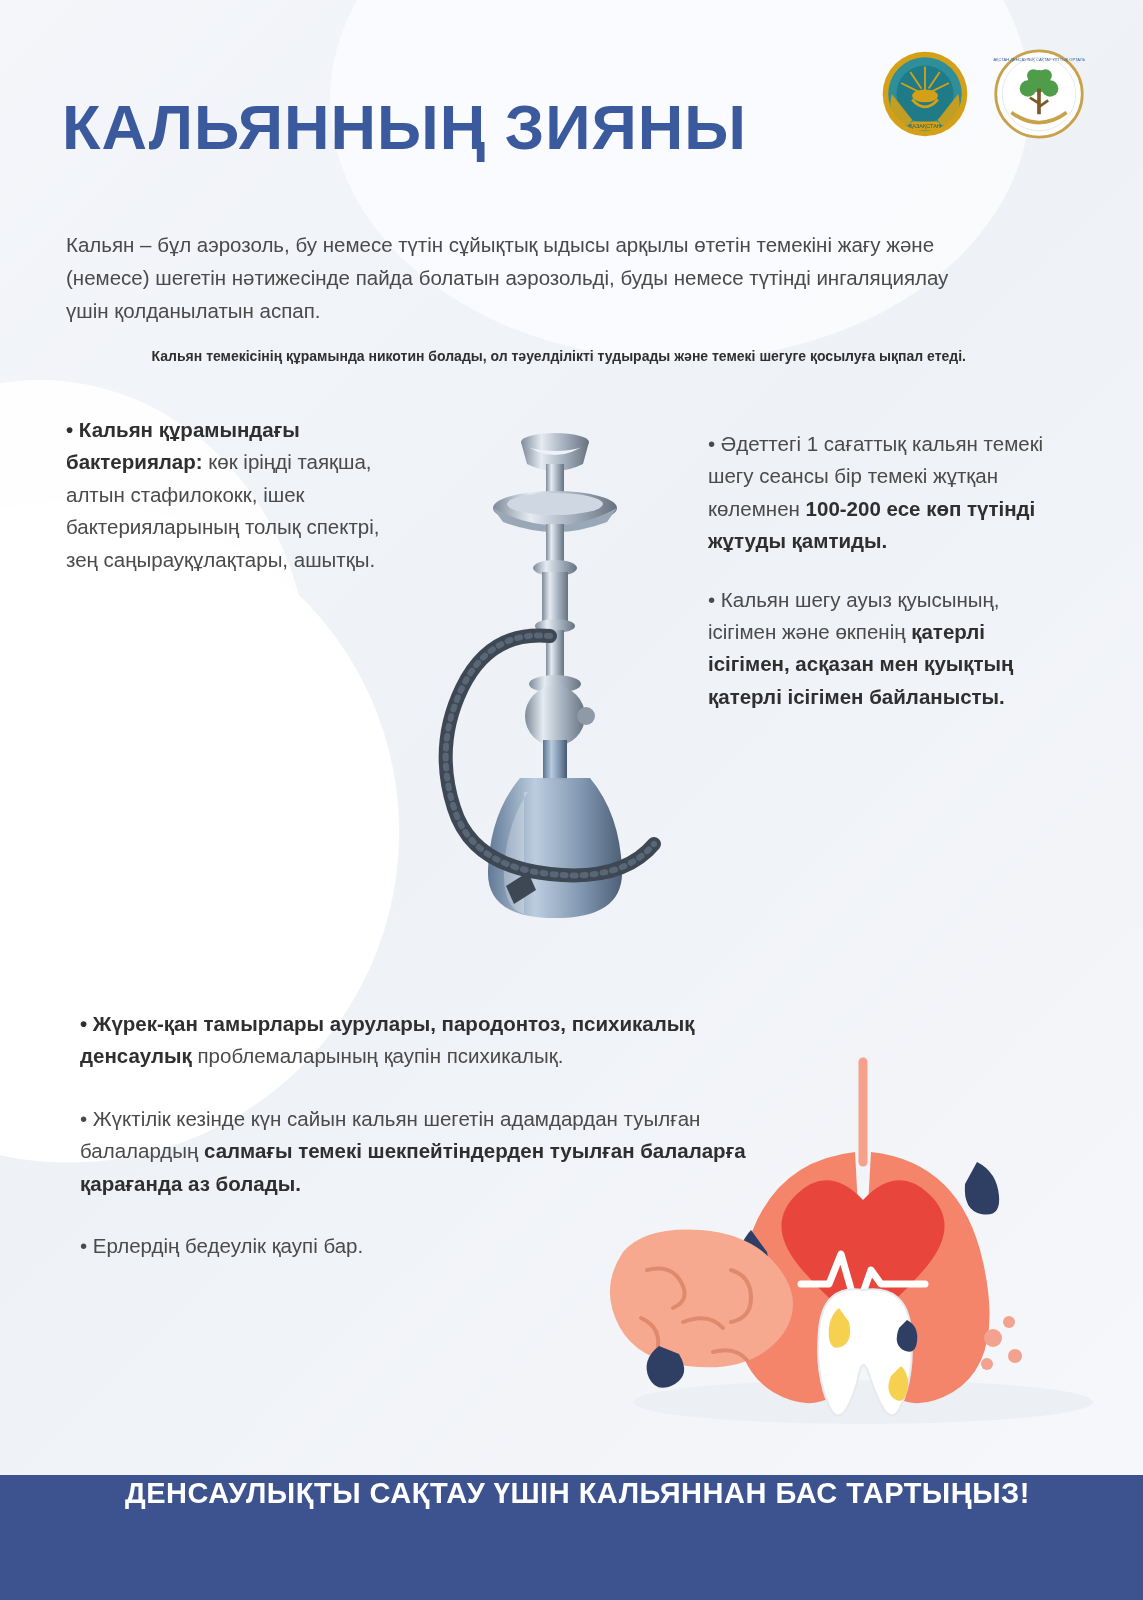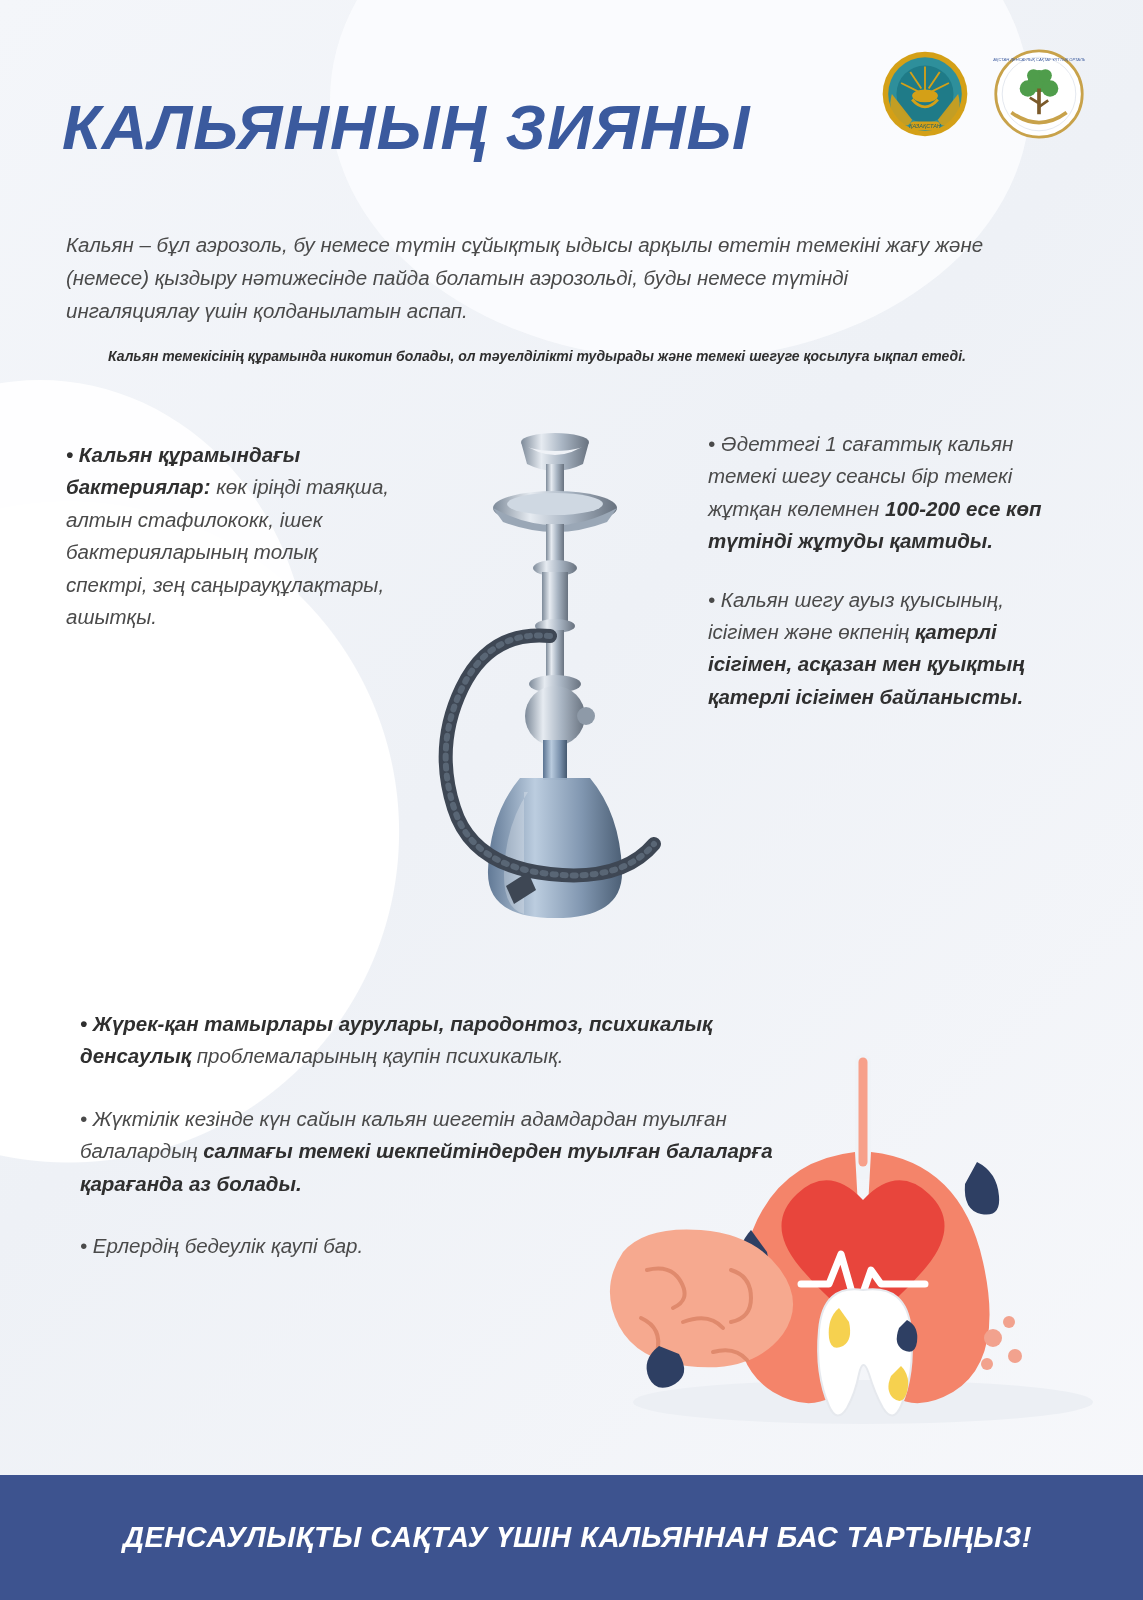--- a/index.html
+++ b/index.html
@@ -9,21 +9,20 @@
     background:#ffffff;
     position:relative;
     overflow:hidden;
     color:#3a3a3a;
   }
   .poster {
     position:absolute; inset:0;
     background:
       radial-gradient(circle at 6% 52%, #ffffff 0 330px, rgba(255,255,255,0) 331px),
       linear-gradient(135deg, #f4f6fa 0%, #eef1f6 45%, #f7f8fb 100%);
-    font-style: italic;
   }
   .bg-blob {
     position:absolute;
     border-radius:50%;
     background:#ffffff;
     opacity:.9;
   }
   .blob-1 { width:540px; height:600px; left:-230px; top:380px; }
   .blob-2 { width:700px; height:520px; left:330px; top:-160px; background:#fbfcfe; }
 
@@ -51,21 +50,21 @@
     font-size:14px; line-height:1.62; font-weight:bold; color:#2f2f2f;text-align:right;
   }
 
   
   .hookah-wrap {
     position:absolute; left:400px; top:420px; width:350px; height:570px;
   }
 
   
   .col-left {
-    position:absolute; left:66px; top:439px; width:330px;
+    position:absolute; left:66px; top:414px; width:330px;
     font-size:20.5px; line-height:1.58; color:#4a4a4a;
   }
   .col-right {
     position:absolute; left:708px; top:428px; width:345px;
     font-size:20.5px; line-height:1.58; color:#4a4a4a;
   }
   .bullet { margin-bottom:26px; }
   .b { font-weight:bold; color:#2f2f2f; }
 
   
@@ -76,21 +75,21 @@
   .lower .bullet { margin-bottom:30px; }
 
   .organs {
     position:absolute; right:20px; bottom:168px; width:560px; height:430px;
   }
 
   
   .footer {
     position:absolute; left:0; right:0; bottom:0; height:125px;
     background:#3d538f;
-    display:flex; align-items:center; justify-content:center;
+    display:flex; align-items:flex-start; justify-content:center;
     text-align:center;
     padding-left:12px;
   }
   .footer-text {
     color:#ffffff; font-size:29px; font-weight:bold; line-height:1.3;
     letter-spacing:.5px; padding:0 40px;
   }
 </style>
 </head>
 <body>
@@ -131,21 +130,21 @@
       </g>
       <path d="M50 44 L50 72" stroke="#7b5a2a" stroke-width="4"></path>
       <path d="M50 60 L40 54 M50 64 L60 57" stroke="#7b5a2a" stroke-width="3"></path>
       <path d="M20 70 q30 22 60 0" stroke="#c8a24a" stroke-width="4" fill="none"></path>
       <text x="50" y="14" font-size="4.4" text-anchor="middle" fill="#3b5a9e" font-family="'Liberation Sans', sans-serif">ҚАЗАҚСТАН ДЕНСАУЛЫҚ САҚТАУ ҰЛТТЫҚ ОРТАЛЫҒЫ</text>
     </svg>
   </div>
 
   <div class="title">КАЛЬЯННЫҢ ЗИЯНЫ</div>
 
-  <div class="intro">Кальян – бұл аэрозоль, бу немесе түтін сұйықтық ыдысы арқылы өтетін темекіні жағу және (немесе) қыздыру нәтижесінде пайда болатын аэрозольді, буды немесе түтінді ингаляциялау үшін қолданылатын аспап.</div>
+  <div class="intro">Кальян – бұл аэрозоль, бу немесе түтін сұйықтық ыдысы арқылы өтетін темекіні жағу және (немесе) шегетін нәтижесінде пайда болатын аэрозольді, буды немесе түтінді ингаляциялау үшін қолданылатын аспап.</div>
   <div class="intro-bold">Кальян темекісінің құрамында никотин болады, ол тәуелділікті тудырады және темекі шегуге қосылуға ықпал етеді.</div>
 
   <div class="hookah-wrap">
     <svg viewBox="0 0 350 570" width="350" height="570">
       <defs>
         <linearGradient id="met" x1="0" y1="0" x2="1" y2="0">
           <stop offset="0" stop-color="#7d8a99"></stop>
           <stop offset=".3" stop-color="#e6ebf1"></stop>
           <stop offset=".6" stop-color="#aab6c4"></stop>
           <stop offset="1" stop-color="#68727f"></stop>

